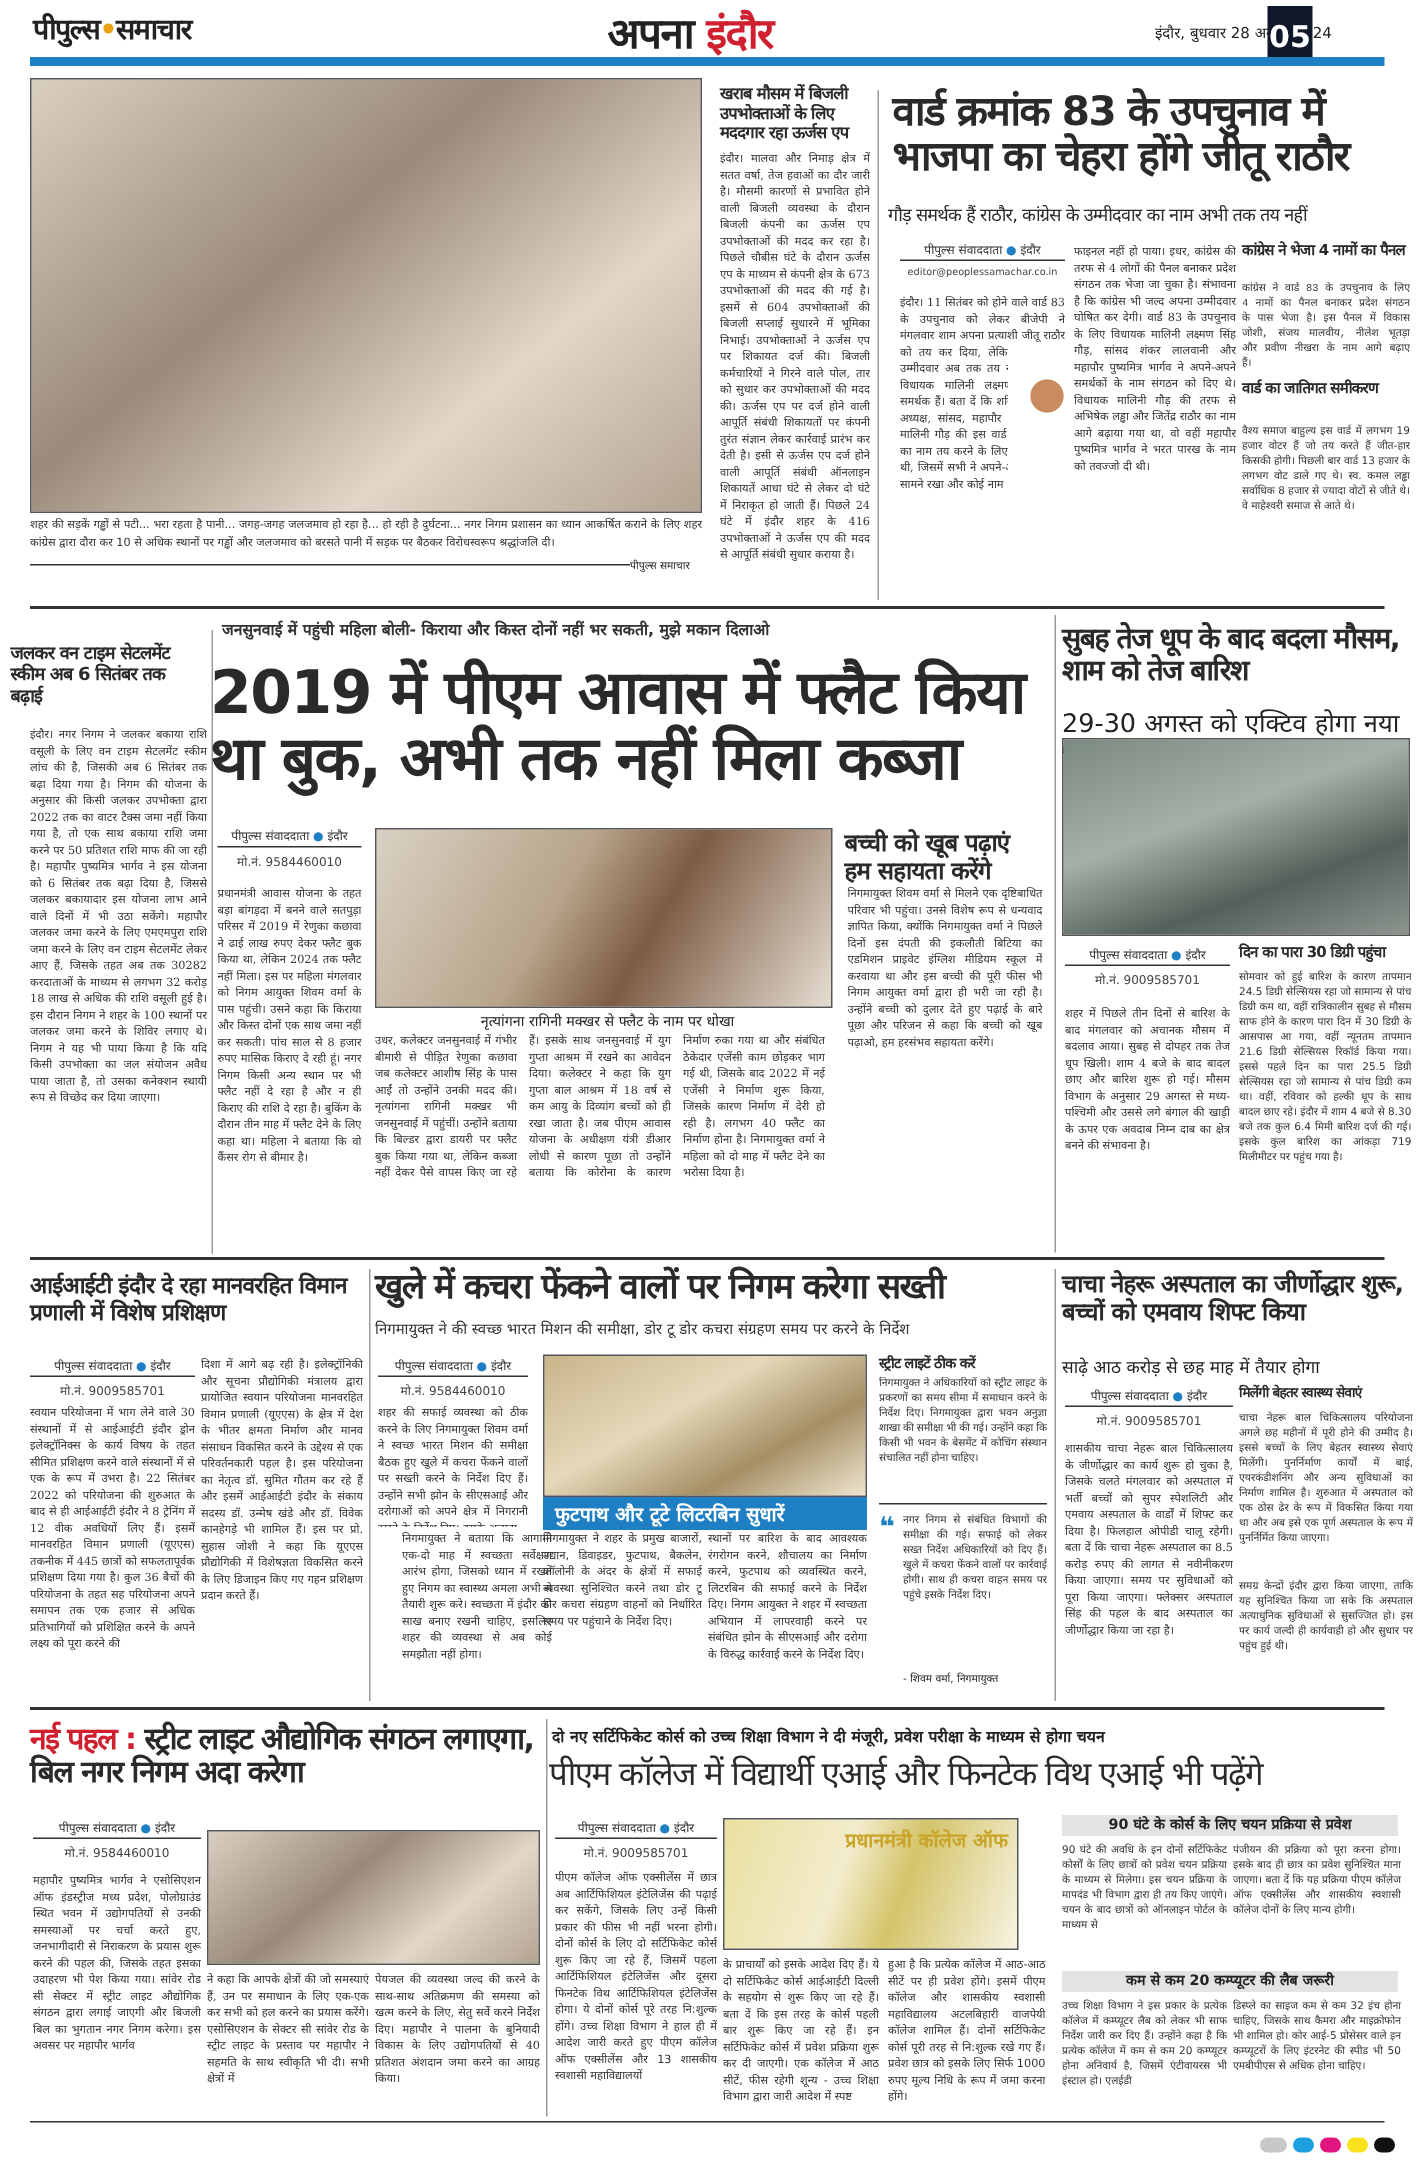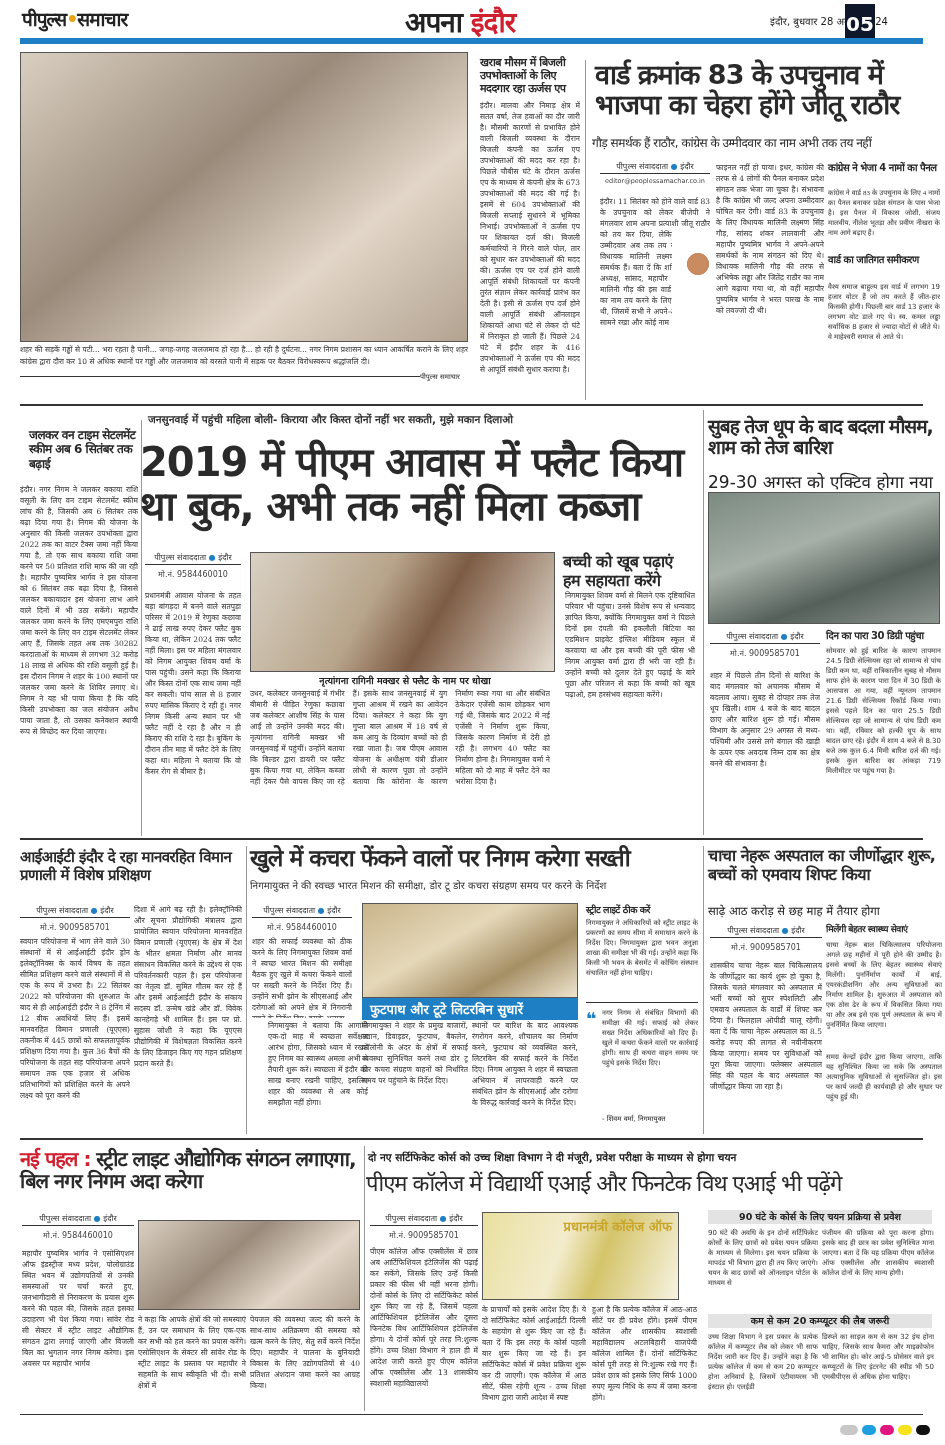--- a/index.html
+++ b/index.html
@@ -60,39 +60,39 @@
 <div class="abs h-big" style="left:595px;top:60px;width:345px;font-size:27px">वार्ड क्रमांक 83 के उपचुनाव में भाजपा का चेहरा होंगे जीतू राठौर</div>
 <div class="abs h-mid" style="left:592px;top:136px;width:350px;font-size:12px;font-weight:normal">गौड़ समर्थक हैं राठौर, कांग्रेस के उम्मीदवार का नाम अभी तक तय नहीं</div>
 <div class="abs" style="left:600px;top:160px;width:110px">
   <div class="byline"><span>पीपुल्स संवाददाता</span> <span class="b">●</span> <span>इंदौर</span></div>
   <div class="mobile" style="font-size:6.5px">editor@peoplessamachar.co.in</div>
 </div>
 <div class="abs body" style="left:600px;top:196px;width:110px;height:206px;font-size:7.5px;line-height:11px">इंदौर। 11 सितंबर को होने वाले वार्ड 83 के उपचुनाव को लेकर बीजेपी ने मंगलवार शाम अपना प्रत्याशी जीतू राठौर को तय कर दिया, लेकिन कांग्रेस का उम्मीदवार अब तक तय नहीं है। राठौर विधायक मालिनी लक्ष्मण सिंह गौड़ समर्थक हैं। बता दें कि शनिवार को नगर अध्यक्ष, सांसद, महापौर और विधायक मालिनी गौड़ की इस वार्ड के उम्मीदवार का नाम तय करने के लिए बैठक भी हुई थी, जिसमें सभी ने अपने-अपने नामों को सामने रखा और कोई नाम</div>
 <div class="abs photo portrait" style="left:672px;top:228px;width:52px;height:90px;border:none"></div>
 <div class="abs body" style="left:716px;top:162px;width:108px;height:240px;font-size:7.5px;line-height:11px">फाइनल नहीं हो पाया। इधर, कांग्रेस की तरफ से 4 लोगों की पैनल बनाकर प्रदेश संगठन तक भेजा जा चुका है। संभावना है कि कांग्रेस भी जल्द अपना उम्मीदवार घोषित कर देगी। वार्ड 83 के उपचुनाव के लिए विधायक मालिनी लक्ष्मण सिंह गौड़, सांसद शंकर लालवानी और महापौर पुष्यमित्र भार्गव ने अपने-अपने समर्थकों के नाम संगठन को दिए थे। विधायक मालिनी गौड़ की तरफ से अभिषेक लड्ढा और जितेंद्र राठौर का नाम आगे बढ़ाया गया था, वो वहीं महापौर पुष्यमित्र भार्गव ने भरत पारख के नाम को तवज्जो दी थी।</div>
 <div class="abs h-mid" style="left:828px;top:162px;width:112px;font-size:10px">कांग्रेस ने भेजा 4 नामों का पैनल</div>
-<div class="abs body" style="left:828px;top:188px;width:112px;height:60px;font-size:7px;line-height:10px;font-family:Liberation Serif, serif">कांग्रेस ने वार्ड 83 के उपचुनाव के लिए 4 नामों का पैनल बनाकर प्रदेश संगठन के पास भेजा है। इस पैनल में विकास जोशी, संजय मालवीय, नीलेश भूतड़ा और प्रवीण नीखरा के नाम आगे बढ़ाए हैं।</div>
+<div class="abs body" style="left:828px;top:188px;width:112px;height:60px;font-size:7px;line-height:10px;font-family:Liberation Mono, monospace">कांग्रेस ने वार्ड 83 के उपचुनाव के लिए 4 नामों का पैनल बनाकर प्रदेश संगठन के पास भेजा है। इस पैनल में विकास जोशी, संजय मालवीय, नीलेश भूतड़ा और प्रवीण नीखरा के नाम आगे बढ़ाए हैं।</div>
 <div class="abs h-mid" style="left:828px;top:254px;width:112px;font-size:10px">वार्ड का जातिगत समीकरण</div>
 <div class="abs body" style="left:828px;top:282px;width:112px;height:118px;font-size:7px;line-height:10px;font-family:'DejaVu Sans',sans-serif">वैश्य समाज बाहुल्य इस वार्ड में लगभग 19 हजार वोटर हैं जो तय करते हैं जीत-हार किसकी होगी। पिछली बार वार्ड 13 हजार के लगभग वोट डाले गए थे। स्व. कमल लड्ढा सर्वाधिक 8 हजार से ज्यादा वोटों से जीते थे। वे माहेश्वरी समाज से आते थे।</div>
 
 <div class="abs rule" style="left:20px;top:404px;width:903px;height:2px"></div>
 
-<div class="abs h-mid" style="left:29px;top:428px;width:118px;font-size:12px">जलकर वन टाइम सेटलमेंट स्कीम अब 6 सितंबर तक बढ़ाई</div>
+<div class="abs h-mid" style="left:7px;top:428px;width:118px;font-size:12px">जलकर वन टाइम सेटलमेंट स्कीम अब 6 सितंबर तक बढ़ाई</div>
 <div class="abs body" style="left:20px;top:484px;width:118px;height:350px;font-size:7.5px;line-height:11px">इंदौर। नगर निगम ने जलकर बकाया राशि वसूली के लिए वन टाइम सेटलमेंट स्कीम लांच की है, जिसकी अब 6 सितंबर तक बढ़ा दिया गया है। निगम की योजना के अनुसार की किसी जलकर उपभोक्ता द्वारा 2022 तक का वाटर टैक्स जमा नहीं किया गया है, तो एक साथ बकाया राशि जमा करने पर 50 प्रतिशत राशि माफ की जा रही है। महापौर पुष्यमित्र भार्गव ने इस योजना को 6 सितंबर तक बढ़ा दिया है, जिससे जलकर बकायादार इस योजना लाभ आने वाले दिनों में भी उठा सकेंगे। महापौर जलकर जमा करने के लिए एमएमपुरा राशि जमा करने के लिए वन टाइम सेटलमेंट लेकर आए हैं, जिसके तहत अब तक 30282 करदाताओं के माध्यम से लगभग 32 करोड़ 18 लाख से अधिक की राशि वसूली हुई है। इस दौरान निगम ने शहर के 100 स्थानों पर जलकर जमा करने के शिविर लगाए थे। निगम ने यह भी पाया किया है कि यदि किसी उपभोक्ता का जल संयोजन अवैध पाया जाता है, तो उसका कनेक्शन स्थायी रूप से विच्छेद कर दिया जाएगा।</div>
 <div class="abs vrule" style="left:141px;top:420px;height:416px"></div>
 
 <div class="abs" style="left:148px;top:412px;width:550px;font-size:10.5px;font-weight:bold;color:#333">जनसुनवाई में पहुंची महिला बोली- किराया और किस्त दोनों नहीं भर सकती, मुझे मकान दिलाओ</div>
 <div class="abs h-big" style="left:140px;top:440px;width:560px;font-size:40px">2019 में पीएम आवास में फ्लैट किया था बुक, अभी तक नहीं मिला कब्जा</div>
 <div class="abs" style="left:145px;top:551px;width:96px">
   <div class="byline"><span>पीपुल्स संवाददाता</span> <span class="b">●</span> <span>इंदौर</span></div>
   <div class="mobile">मो.नं. 9584460010</div>
 </div>
 <div class="abs body" style="left:145px;top:590px;width:96px;height:245px;font-size:7.5px;line-height:11px">प्रधानमंत्री आवास योजना के तहत बड़ा बांगड़दा में बनने वाले सतपुड़ा परिसर में 2019 में रेणुका कछावा ने ढाई लाख रुपए देकर फ्लैट बुक किया था, लेकिन 2024 तक फ्लैट नहीं मिला। इस पर महिला मंगलवार को निगम आयुक्त शिवम वर्मा के पास पहुंची। उसने कहा कि किराया और किस्त दोनों एक साथ जमा नहीं कर सकती। पांच साल से 8 हजार रुपए मासिक किराए दे रही हूं। नगर निगम किसी अन्य स्थान पर भी फ्लैट नहीं दे रहा है और न ही किराए की राशि दे रहा है। बुकिंग के दौरान तीन माह में फ्लैट देने के लिए कहा था। महिला ने बताया कि वो कैंसर रोग से बीमार है।</div>
 <div class="abs photo office" style="left:250px;top:552px;width:305px;height:120px"></div>
-<div class="abs" style="left:260px;top:674px;width:290px;text-align:center;font-size:9.5px;font-weight:bold">नृत्यांगना रागिनी मक्खर से फ्लैट के नाम पर धोखा</div>
+<div class="abs" style="left:260px;top:674px;width:290px;text-align:center;font-size:9.5px;font-weight:normal">नृत्यांगना रागिनी मक्खर से फ्लैट के नाम पर धोखा</div>
 <div class="abs body" style="left:250px;top:688px;width:300px;height:140px;font-size:7.5px;line-height:11px;column-count:3;column-gap:8px"><span>उधर, कलेक्टर जनसुनवाई में गंभीर बीमारी से पीड़ित रेणुका कछावा जब कलेक्टर आशीष सिंह के पास आईं तो उन्होंने उनकी मदद की। नृत्यांगना रागिनी मक्खर भी जनसुनवाई में पहुंचीं। उन्होंने बताया कि बिल्डर द्वारा डायरी पर फ्लैट बुक किया गया था, लेकिन कब्जा नहीं देकर पैसे वापस किए जा रहे हैं। इसके साथ जनसुनवाई में युग गुप्ता आश्रम में रखने का आवेदन दिया। कलेक्टर ने कहा कि युग गुप्ता बाल आश्रम में 18 वर्ष से कम आयु के दिव्यांग बच्चों को ही रखा जाता है।</span> <span>जब पीएम आवास योजना के अधीक्षण यंत्री डीआर लोधी से कारण पूछा तो उन्होंने बताया कि कोरोना के कारण निर्माण रुका गया था और संबंधित ठेकेदार एजेंसी काम छोड़कर भाग गई थी, जिसके बाद 2022 में नई एजेंसी ने निर्माण शुरू किया, जिसके कारण निर्माण में देरी हो रही है। लगभग 40 फ्लैट का निर्माण होना है। निगमायुक्त वर्मा ने महिला को दो माह में फ्लैट देने का भरोसा दिया है।</span></div>
 <div class="abs h-mid" style="left:563px;top:552px;width:130px;font-size:16px">बच्ची को खूब पढ़ाएं हम सहायता करेंगे</div>
 <div class="abs body" style="left:565px;top:590px;width:130px;height:235px;font-size:7.5px;line-height:11px;font-family:'DejaVu Sans',sans-serif">निगमायुक्त शिवम वर्मा से मिलने एक दृष्टिबाधित परिवार भी पहुंचा। उनसे विशेष रूप से धन्यवाद ज्ञापित किया, क्योंकि निगमायुक्त वर्मा ने पिछले दिनों इस दंपती की इकलौती बिटिया का एडमिशन प्राइवेट इंग्लिश मीडियम स्कूल में करवाया था और इस बच्ची की पूरी फीस भी निगम आयुक्त वर्मा द्वारा ही भरी जा रही है। उन्होंने बच्ची को दुलार देते हुए पढ़ाई के बारे पूछा और परिजन से कहा कि बच्ची को खूब पढ़ाओ, हम हरसंभव सहायता करेंगे।</div>
 <div class="abs vrule" style="left:703px;top:410px;height:425px"></div>
 
 <div class="abs h-big" style="left:708px;top:416px;width:235px;font-size:19px">सुबह तेज धूप के बाद बदला मौसम, शाम को तेज बारिश</div>
 <div class="abs" style="left:708px;top:470px;width:235px;font-size:17px;color:#222">29-30 अगस्त को एक्टिव होगा नया सिस्टम</div>
 <div class="abs photo rain" style="left:708px;top:492px;width:232px;height:132px"></div>
 <div class="abs" style="left:710px;top:630px;width:110px">
   <div class="byline"><span>पीपुल्स संवाददाता</span> <span class="b">●</span> <span>इंदौर</span></div>

